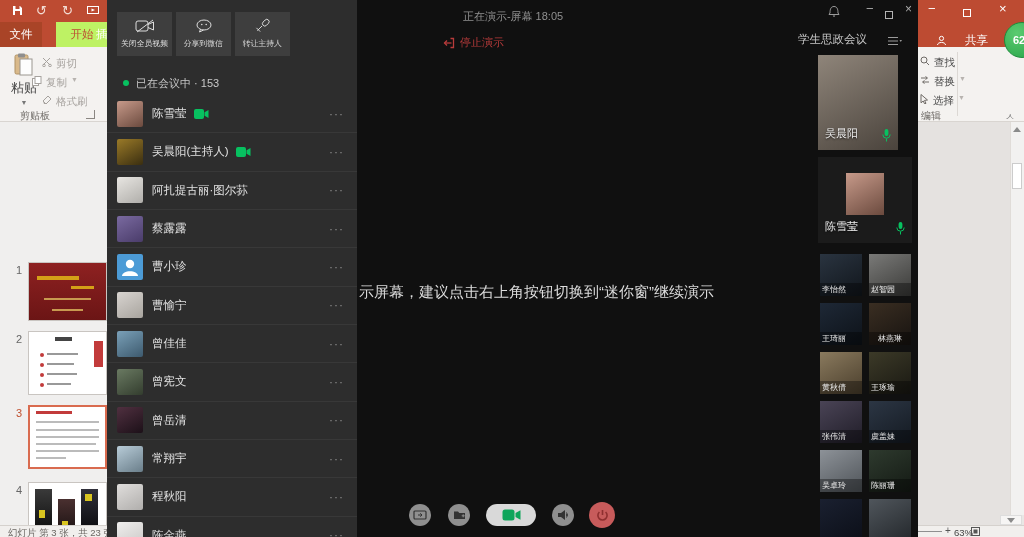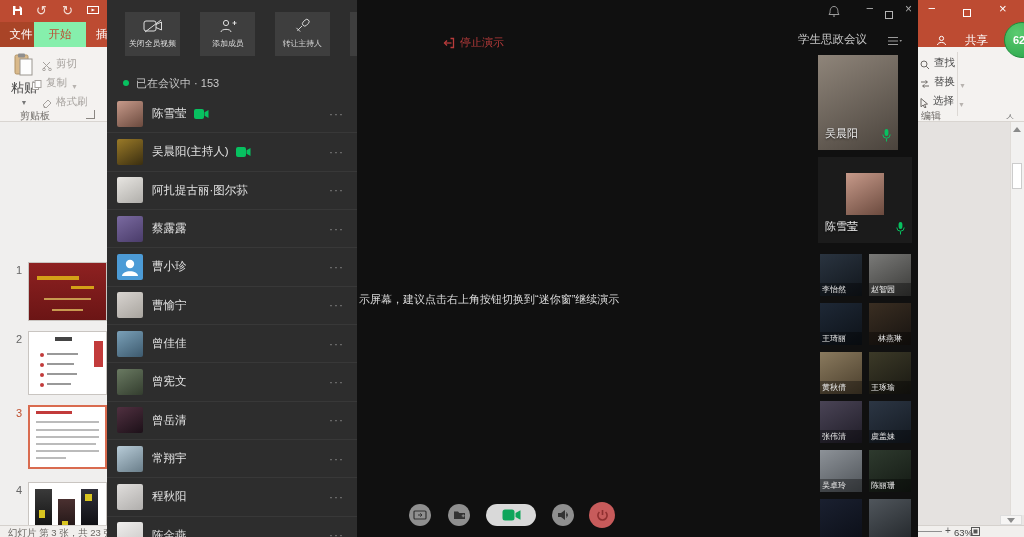--- a/index.html
+++ b/index.html
@@ -14,31 +14,31 @@
 .ppt-titlebar{position:absolute;left:0;top:0;width:1024px;height:22px;background:#BD4B32}
 .ppt-tabrow{position:absolute;left:0;top:22px;width:1024px;height:25px;background:#BD4B32}
 .ppt-ribbon{position:absolute;left:0;top:47px;width:1024px;height:75px;background:#F4F2F0;border-bottom:1px solid #D9D5D1}
 .qat{position:absolute;top:4px;color:#fff}
 .undo-redo{font-size:13px;color:#F3DCD3}
 .winbtn{position:absolute;color:#fff;font-size:13px;line-height:14px}
 .sq{display:inline-block;width:8px;height:8px;border:1px solid #fff}
 .sq.dim{border-color:#B3B3B3}
 .tab{position:absolute;top:22px;height:25px;color:#fff;font-size:11.5px;text-align:center;line-height:25px}
 .tab.file{left:0;width:42px;background:#A94427}
-.tab.home{left:34px;width:52px;background:#86efac;color:#BD4B32}
+.tab.home{left:56px;width:52px;background:#bef264;color:#BD4B32}
 .tab.insert{left:96px;width:11px;overflow:hidden}
 .ppt-share{position:absolute;left:936px;top:33px;display:flex;align-items:center;gap:18px;color:#fff;font-size:11.5px}
 .float-ball{position:absolute;left:1004px;top:22px;width:36px;height:36px;border-radius:50%;
   background:radial-gradient(circle at 35% 30%,#5BCB70,#27A348);color:#fff;font-size:11px;font-weight:bold;
   display:flex;align-items:center;padding-left:8px;z-index:6;border:1px solid #1E8C3C}
 
 .paste-btn{position:absolute;left:8px;top:53px;width:32px;height:60px;display:flex;flex-direction:column;align-items:center;gap:2px}
 .paste-lbl{font-size:13px;color:#444}
 .paste-caret{font-size:7px;color:#777}
-.rib-item{position:absolute;display:flex;align-items:flex-end;gap:4px;font-size:10.5px;color:#A6A29E;white-space:nowrap}
+.rib-item{position:absolute;display:flex;align-items:flex-start;gap:4px;font-size:10.5px;color:#A6A29E;white-space:nowrap}
 .rib-item.dark{color:#4A4A4A}
 .rib-caret{font-size:7px;color:#B7B3AF}
 .grp-lbl{position:absolute;font-size:10px;color:#6E6A66}
 .dlg-launch{position:absolute;width:9px;height:9px;border-right:1px solid #8A8682;border-bottom:1px solid #8A8682}
 .rib-divider{position:absolute;width:1px;background:#DCD8D4}
 .rib-collapse{position:absolute;font-size:10px;color:#777}
 
 .ppt-thumbpane{position:absolute;left:0;top:122px;width:107px;height:403px;background:#F0EFEE;overflow:hidden}
 .snum{position:absolute;left:6px;width:16px;text-align:right;font-size:11px;color:#666}
 .snum.sel{color:#C0502F}
@@ -61,39 +61,39 @@
 
 #meeting{position:absolute;left:357px;top:0;width:561px;height:537px;background:#101010;z-index:2;overflow:hidden}
 .mt-presenting{position:absolute;left:0;top:9px;width:312px;text-align:center;font-size:11px;color:#909090}
 .mt-stop{position:absolute;left:86px;top:35px;display:flex;align-items:center;gap:5px;font-size:11px;color:#B83B3B;cursor:pointer}
 .mt-bell{position:absolute;left:471px;top:4px}
 .mt-min{position:absolute;left:509px;top:1px;color:#ABABAB;font-size:13px}
 .mt-max{position:absolute;left:528px;top:5px}
 .mt-close{position:absolute;left:548px;top:2px;color:#ABABAB;font-size:12px}
 .mt-title{position:absolute;left:441px;top:32px;font-size:11.5px;color:#C6C6C6}
 .mt-menu{position:absolute;left:531px;top:36px}
-.mt-hint{position:absolute;left:2px;top:292px;font-size:11px;color:#DCDCDC;white-space:nowrap}
+.mt-hint{position:absolute;left:2px;top:283px;font-size:15px;color:#DCDCDC;white-space:nowrap}
 .video-large{position:absolute;left:461px;top:55px;width:80px;height:95px;overflow:hidden}
 .video-medium{position:absolute;left:461px;top:157px;width:94px;height:86px;background:#1B1B1B;overflow:hidden}
 .vphoto{position:absolute;left:28px;top:16px;width:38px;height:42px}
 .vlabel{position:absolute;left:7px;bottom:9px;font-size:11px;color:#F2F2F2;text-shadow:0 1px 2px rgba(0,0,0,.8)}
 .vmic{position:absolute;right:7px;bottom:8px}
 .gtile{position:absolute;width:42px;height:42px;overflow:hidden}
 .gname{position:absolute;left:0;right:0;bottom:0;font-size:8px;color:#E8E8E8;background:rgba(0,0,0,.35);
   padding:1px 2px;white-space:nowrap;overflow:hidden}
 .ctrl-circle{position:absolute;width:22px;height:22px;border-radius:50%;background:#8F8F8F;
   display:flex;align-items:center;justify-content:center;cursor:pointer}
 .ctrl-pill{position:absolute;left:129px;top:504px;width:50px;height:22px;border-radius:11px;background:#D9D9D9;
   display:flex;align-items:center;justify-content:center;cursor:pointer}
 .ctrl-power{position:absolute;left:232px;top:502px;width:26px;height:26px;border-radius:50%;background:#C75B5B;
   display:flex;align-items:center;justify-content:center;cursor:pointer}
 
 
 #panel{position:absolute;left:107px;top:0;width:250px;height:537px;background:#2D2D2D;z-index:3;overflow:hidden}
-#panel-actions{position:absolute;left:18px;top:12px;display:flex;gap:20px}
+#panel-actions{position:absolute;left:10px;top:12px;display:flex;gap:4px}
 .action-btn{width:55px;height:44px;background:#3E3E3E;display:flex;flex-direction:column;align-items:center;
   justify-content:center;gap:5px;cursor:pointer}
 .albl{font-size:8.5px;color:#DCDCDC;white-space:nowrap;transform:scale(.92)}
 .mstatus-dot{position:absolute;left:16px;top:80px;width:6px;height:6px;border-radius:50%;background:#07C160}
 .mstatus-txt{position:absolute;left:29px;top:76px;font-size:11px;color:#C9C9C9}
 #member-list{position:absolute;left:0;top:95px;width:250px;height:442px;overflow:hidden}
 .member-row{position:relative;height:38.33px;display:flex;align-items:center;padding:0 14px 0 10px;
   border-bottom:1px solid #383838;cursor:pointer}
 .avatar{width:26px;height:26px;border-radius:2px;flex:none;overflow:hidden}
 .mname{margin-left:9px;font-size:11.5px;color:#E2E2E2;white-space:nowrap}
@@ -269,20 +269,21 @@
     <div class="zoom-pct">63%</div>
     <div class="fit-icon">
       <svg width="9" height="9" viewBox="0 0 9 9">
           <rect x="0.5" y="0.5" width="8" height="8" fill="none" stroke="#555"></rect>
           <rect x="2.5" y="2.5" width="4" height="4" fill="#555"></rect>
         </svg>
     </div>
   </div>
 
   <div id="meeting">
+    <div class="mt-presenting">正在演示-屏幕 18:05</div>
     <div class="mt-stop">
       <span>
           <svg width="12" height="12" viewBox="0 0 12 12">
             <path d="M7.5 1.5 H10.5 V10.5 H7.5" fill="none" stroke="#B83B3B" stroke-width="1.3"></path>
             <line x1="8.5" y1="6" x2="1.5" y2="6" stroke="#B83B3B" stroke-width="1.3"></line>
             <path d="M4 3.5 L1.5 6 L4 8.5" fill="none" stroke="#B83B3B" stroke-width="1.3"></path>
           </svg>
         </span>
       <span>停止演示</span>
     </div>
@@ -401,50 +402,39 @@
             <svg width="20" height="14" viewBox="0 0 20 14">
               <rect x="1" y="2" width="12" height="10" rx="2" fill="none" stroke="#ddd"></rect>
               <path d="M13 5.5 L18.5 3 V11 L13 8.5" fill="none" stroke="#ddd"></path>
               <line x1="2" y1="13" x2="18" y2="1" stroke="#ddd"></line>
             </svg>
           </div>
           <div class="albl">关闭全员视频</div>
         </div>
         <div class="action-btn">
           <div class="aicon">
-            <svg width="19" height="14" viewBox="0 0 19 14">
-              <circle cx="8" cy="4" r="2.6" fill="none" stroke="#ddd"></circle>
-              <path d="M3 13 C3 9.5 13 9.5 13 13" fill="none" stroke="#ddd"></path>
-              <line x1="14.5" y1="4" x2="18.5" y2="4" stroke="#ddd"></line>
-              <line x1="16.5" y1="2" x2="16.5" y2="6" stroke="#ddd"></line>
-            </svg>
-          </div>
-          <div class="albl">添加成员</div>
+            <svg width="18" height="14" viewBox="0 0 18 14">
+              <ellipse cx="9" cy="6" rx="7" ry="5" fill="none" stroke="#ddd"></ellipse>
+              <path d="M5.5 10.2 L4.5 13 L8.5 11" fill="none" stroke="#ddd"></path>
+              <circle cx="6.8" cy="5.5" r=".8" fill="#ddd"></circle>
+              <circle cx="11.2" cy="5.5" r=".8" fill="#ddd"></circle>
+            </svg>
+          </div>
+          <div class="albl">分享到微信</div>
         </div>
         <div class="action-btn">
           <div class="aicon">
             <svg width="15" height="15" viewBox="0 0 16 16">
               <rect x="9" y="1" width="5" height="8" rx="2.5" transform="rotate(45 11.5 5)" fill="none" stroke="#ddd"></rect>
               <line x1="7.5" y1="8.5" x2="2.5" y2="13.5" stroke="#ddd"></line>
               <line x1="1.5" y1="10.5" x2="5.5" y2="14.5" stroke="#ddd"></line>
             </svg>
           </div>
           <div class="albl">转让主持人</div>
         </div>
-        <div class="action-btn">
-          <div class="aicon">
-            <svg width="18" height="14" viewBox="0 0 18 14">
-              <ellipse cx="9" cy="6" rx="7" ry="5" fill="none" stroke="#ddd"></ellipse>
-              <path d="M5.5 10.2 L4.5 13 L8.5 11" fill="none" stroke="#ddd"></path>
-              <circle cx="6.8" cy="5.5" r=".8" fill="#ddd"></circle>
-              <circle cx="11.2" cy="5.5" r=".8" fill="#ddd"></circle>
-            </svg>
-          </div>
-          <div class="albl">分享到微信</div>
-        </div>
       </div>
     <div class="mstatus-dot"></div>
     <div class="mstatus-txt">已在会议中 · 153</div>
     <div id="member-list">
         <div class="member-row">
           <div class="avatar" style="background: linear-gradient(150deg, rgb(199, 154, 138), rgb(107, 74, 62));"></div>
           <div class="mname">陈雪莹</div>
           <div class="camico">
             <svg width="15" height="10" viewBox="0 0 15 10">
               <rect width="10" height="10" rx="2" fill="#07C160"></rect>

